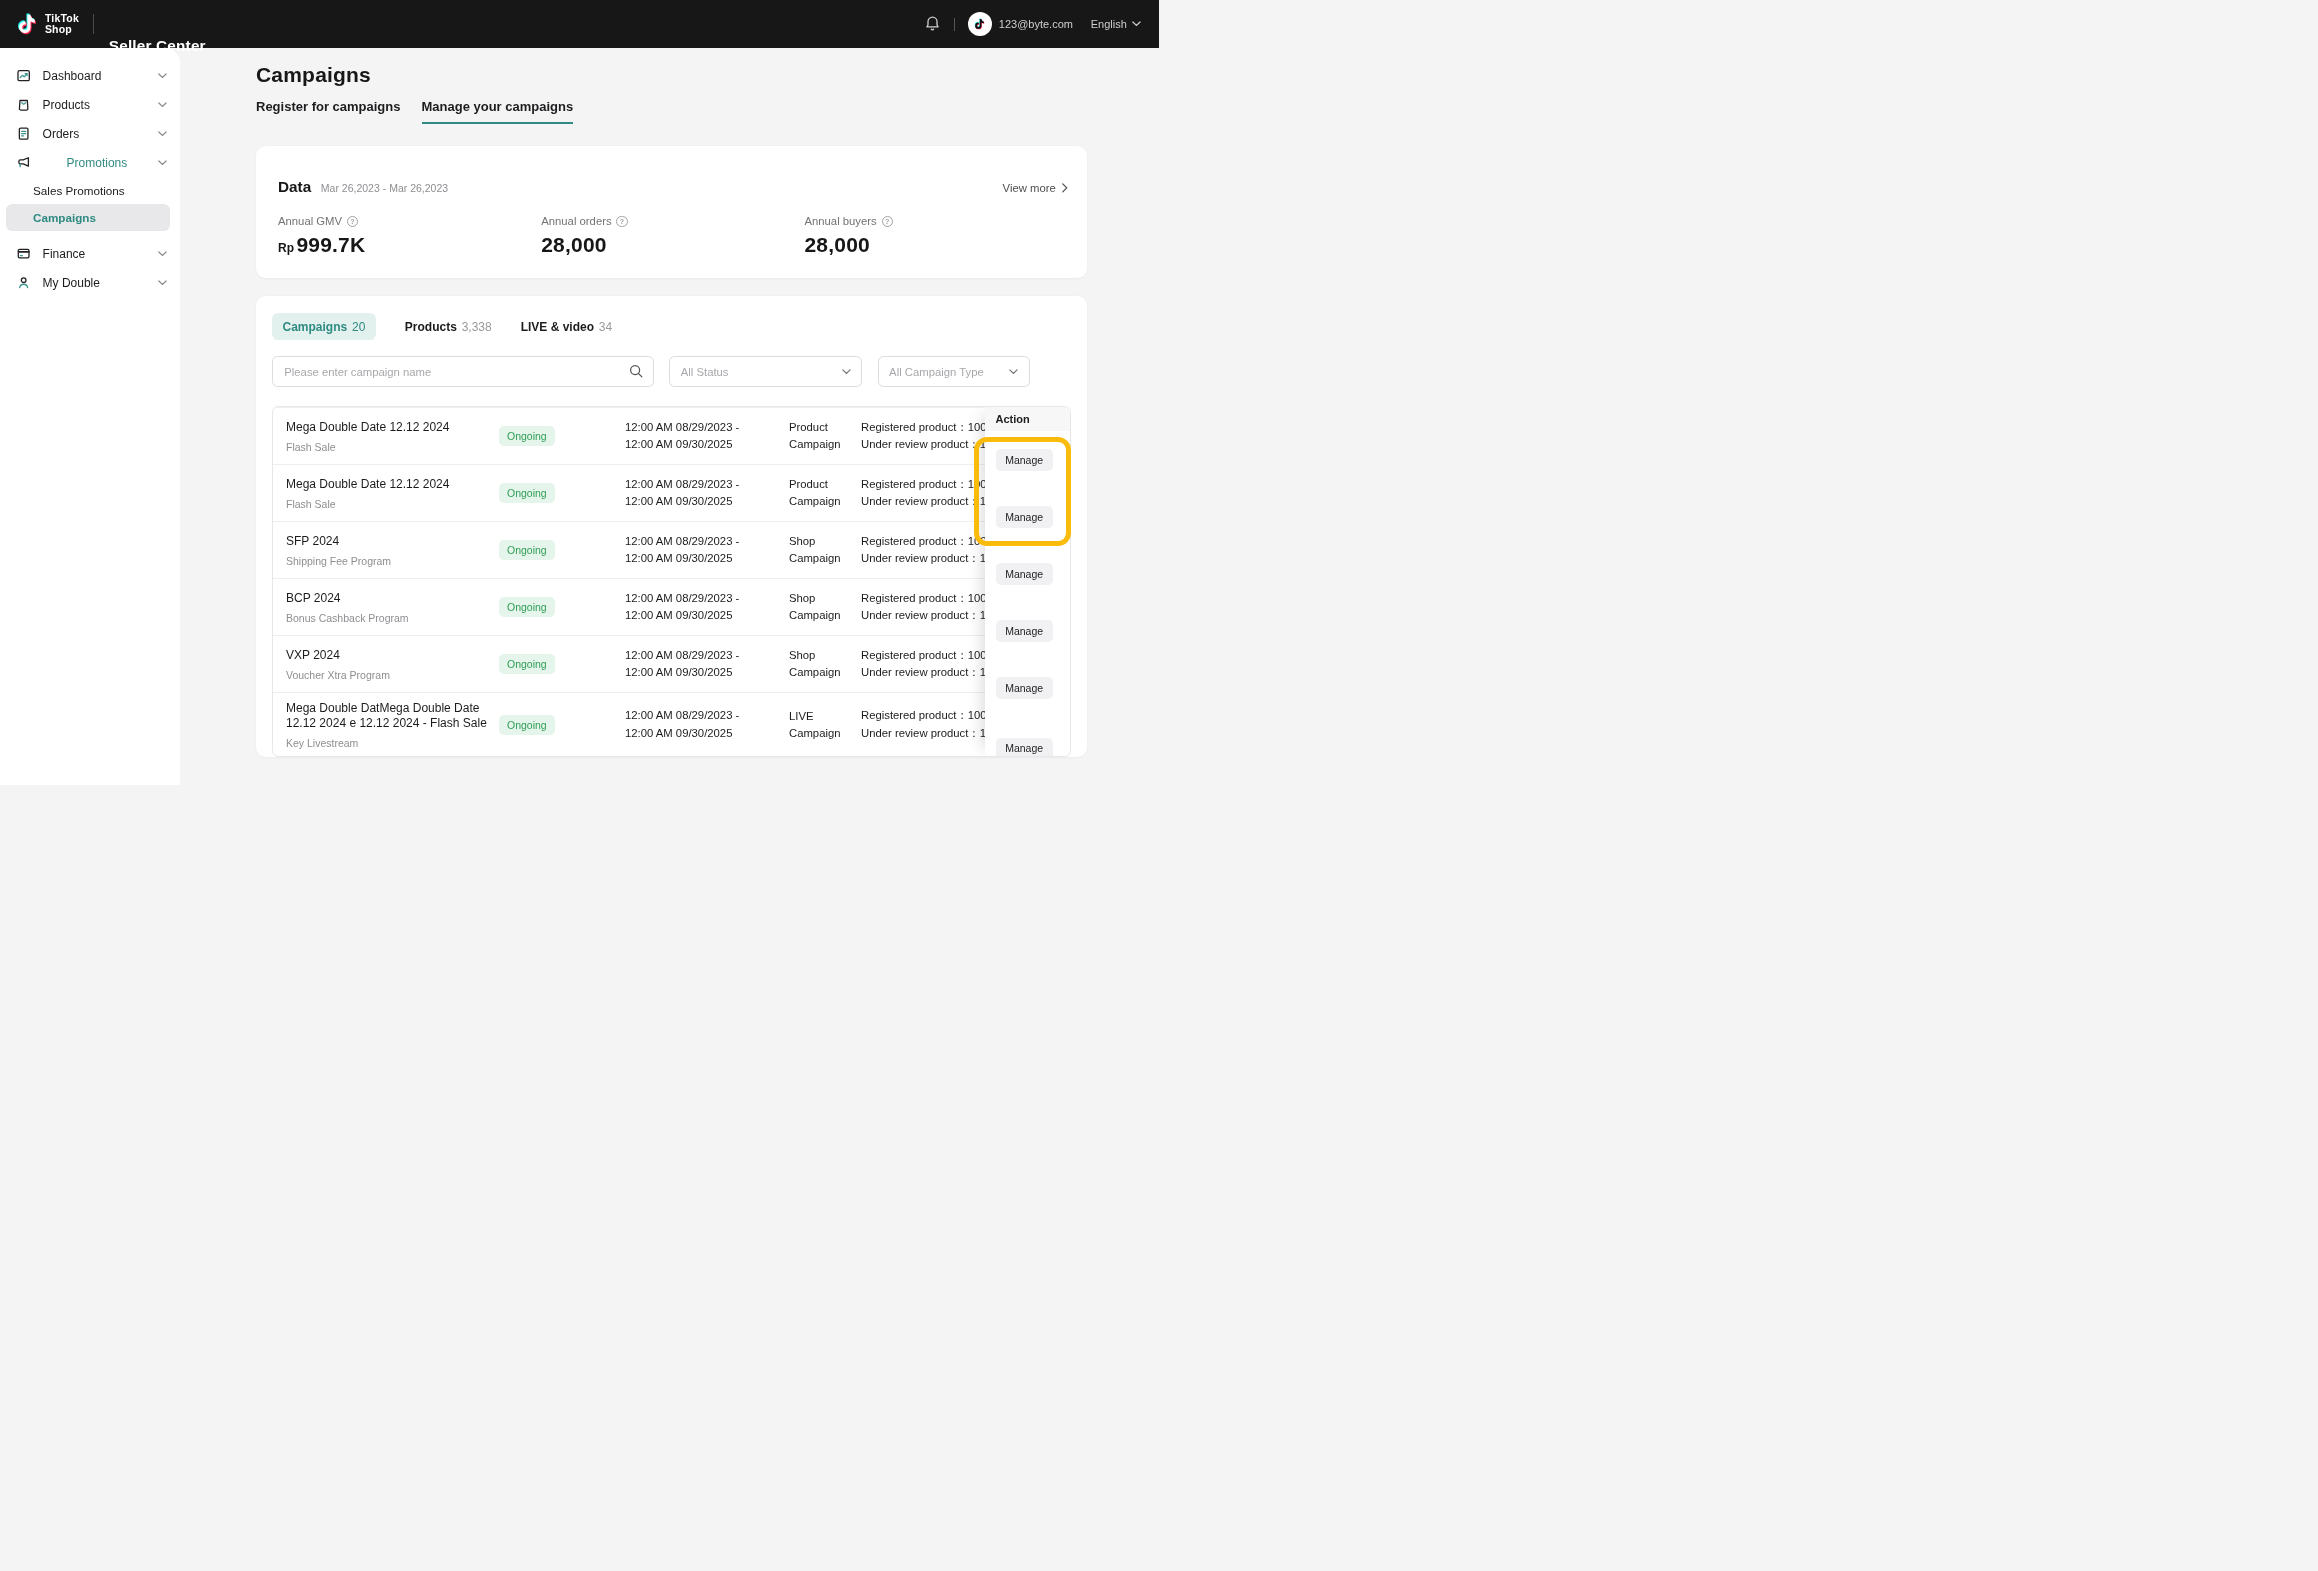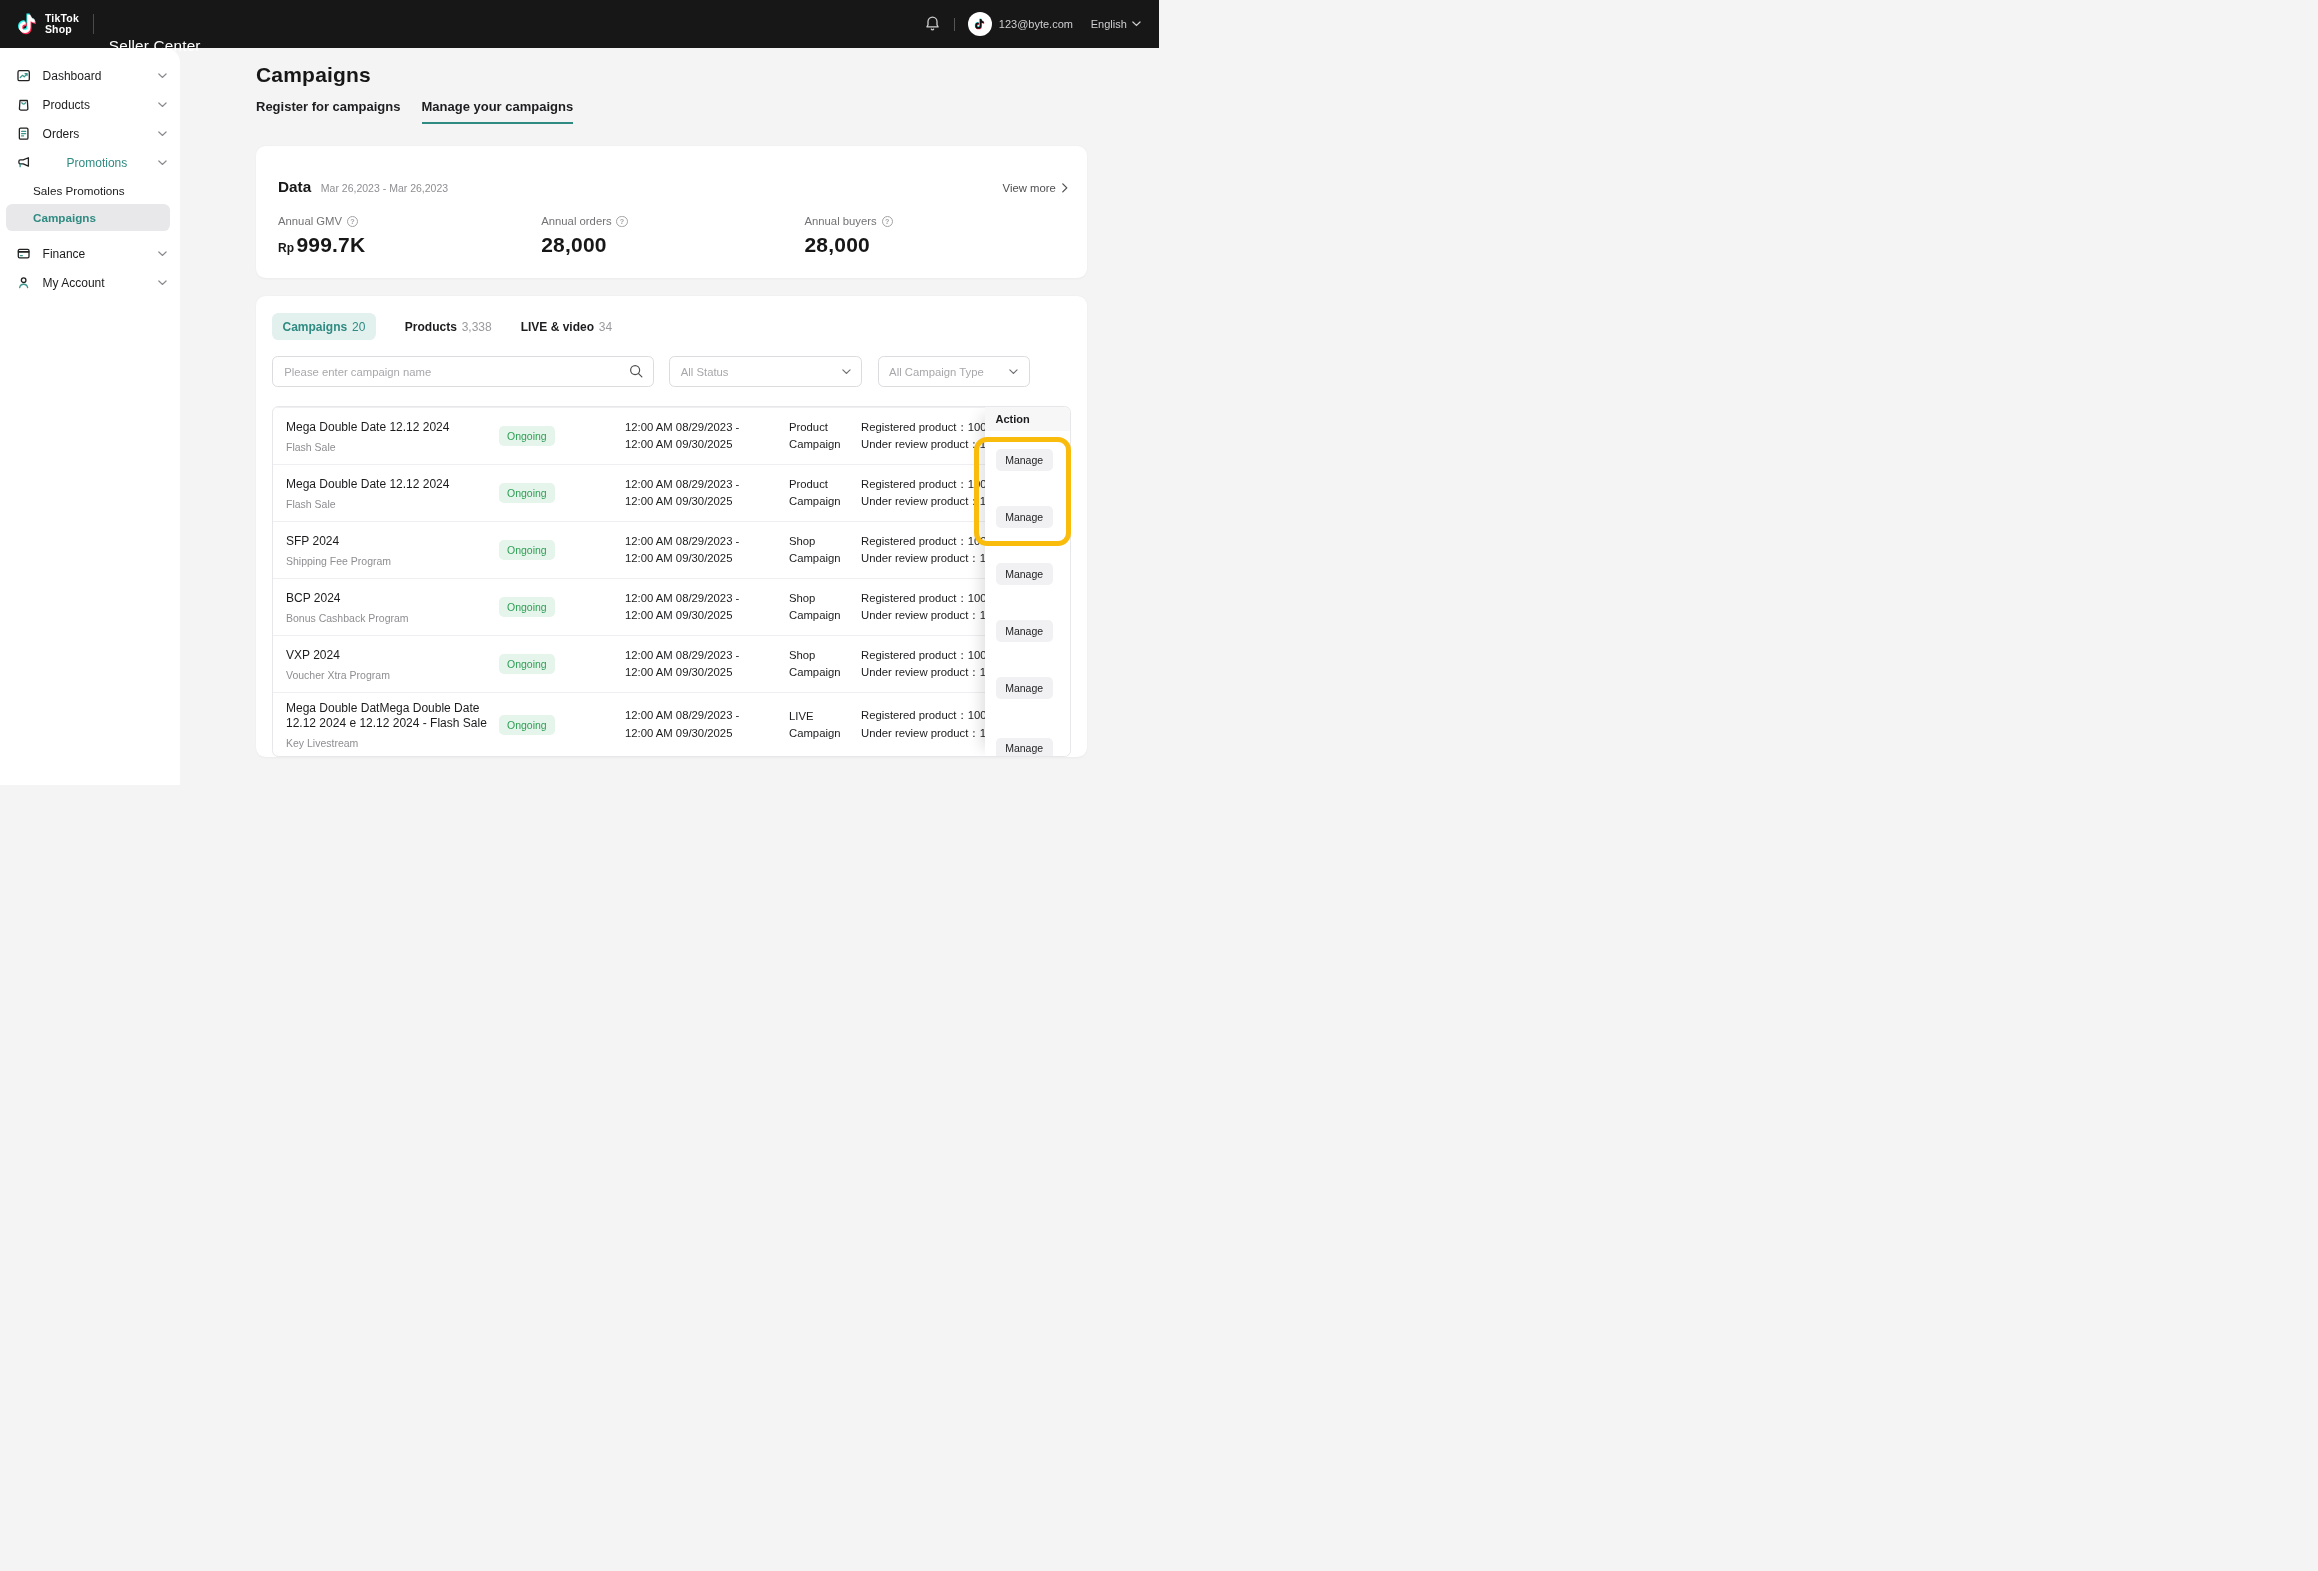--- a/index.html
+++ b/index.html
@@ -6,21 +6,21 @@
   html,body { width:1159px; height:786px; overflow:hidden;
     font-family:"Liberation Sans","DejaVu Sans",sans-serif;
     background:#f4f4f5; color:#1c1c1e; }
 
   
   .topbar { position:relative; z-index:30; height:48px; background:#171717;
     display:flex; align-items:center; padding:0 17.7px 0 14.5px; }
   .logo-note { width:24px; height:27px; margin-right:6.4px; }
   .brand-text { color:#fff; font-weight:700; font-size:10.5px; line-height:11px; letter-spacing:0.2px; }
   .top-divider { width:0.8px; height:19.3px; background:#4a4a4a; margin:0 14.5px; }
-  .product-name { color:#fff; font-weight:400; font-size:15.3px; letter-spacing:0.2px;margin-top:43px; }
+  .product-name { color:#fff; font-weight:700; font-size:15.3px; letter-spacing:0.2px;margin-top:43px; }
   .top-right { margin-left:auto; display:flex; align-items:center; gap:13px; }
   .bell { width:17px; height:17.7px; cursor:pointer; }
   .top-div2 { width:0.8px; height:13px; background:#555; }
   .account { display:flex; align-items:center; gap:7.2px; cursor:pointer; }
   .avatar { width:24px; height:24px; border-radius:50%; background:#fff;
     display:flex; align-items:center; justify-content:center; }
   .email { color:#cfcfd2; font-size:11px; }
   .lang { display:flex; align-items:center; gap:5.6px; color:#cfcfd2; font-size:11px; cursor:pointer; margin-left:4.8px; }
 
   
@@ -248,21 +248,21 @@
       <svg class="chev" viewBox="0 0 11 7" fill="none" stroke="#8a8a8e" stroke-width="1.5" stroke-linecap="round">
           <path d="M1 1.2 5.5 5.6 10 1.2"></path>
         </svg>
     </div>
 
     <div class="side-item">
       <svg class="s-icon" viewBox="0 0 20 20" fill="none" stroke-linecap="round" stroke-linejoin="round">
         <circle cx="10" cy="6.8" r="3" stroke="#222" stroke-width="1.7"></circle>
         <path d="M4.8 16.4a5.3 5.3 0 0 1 10.4 0" stroke="#3a958c" stroke-width="1.7"></path>
       </svg>
-      <span class="s-label">My Account</span>
+      <span class="s-label">My Double</span>
       <svg class="chev" viewBox="0 0 11 7" fill="none" stroke="#8a8a8e" stroke-width="1.5" stroke-linecap="round">
           <path d="M1 1.2 5.5 5.6 10 1.2"></path>
         </svg>
     </div>
   </nav>
 
   <main class="main">
     <h1 class="page-title">Campaigns</h1>
 
     <div class="tabs">

